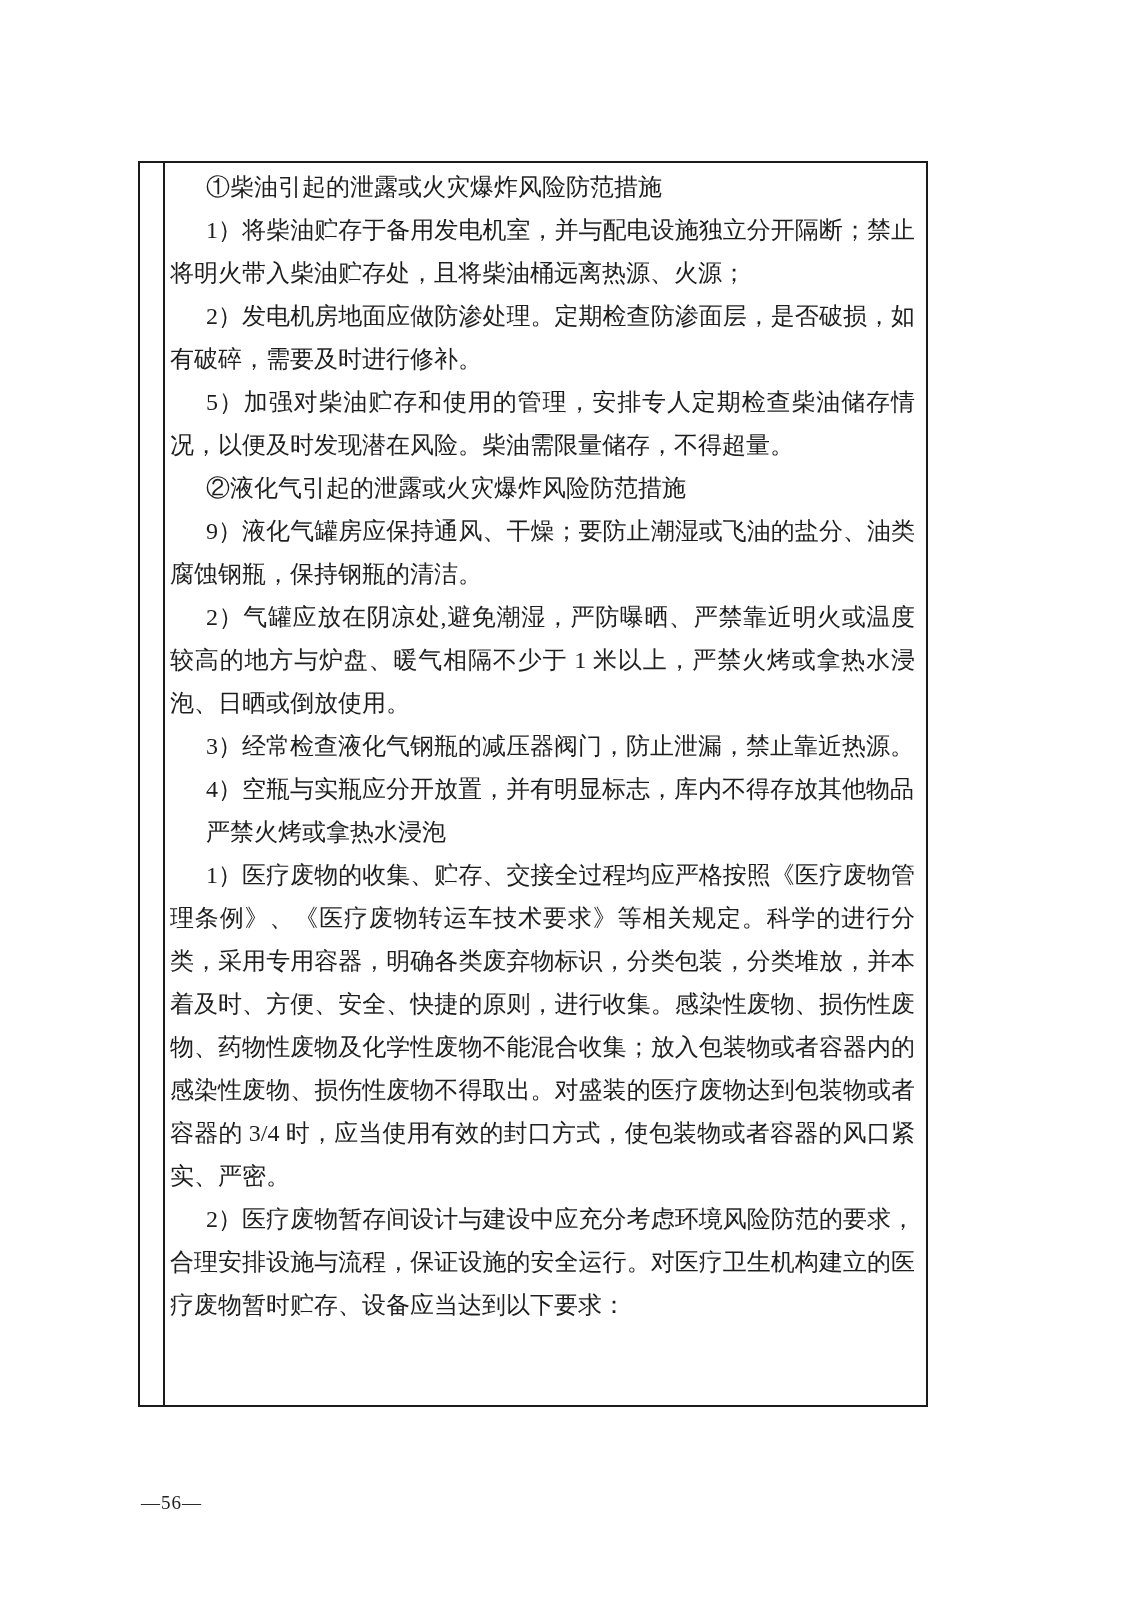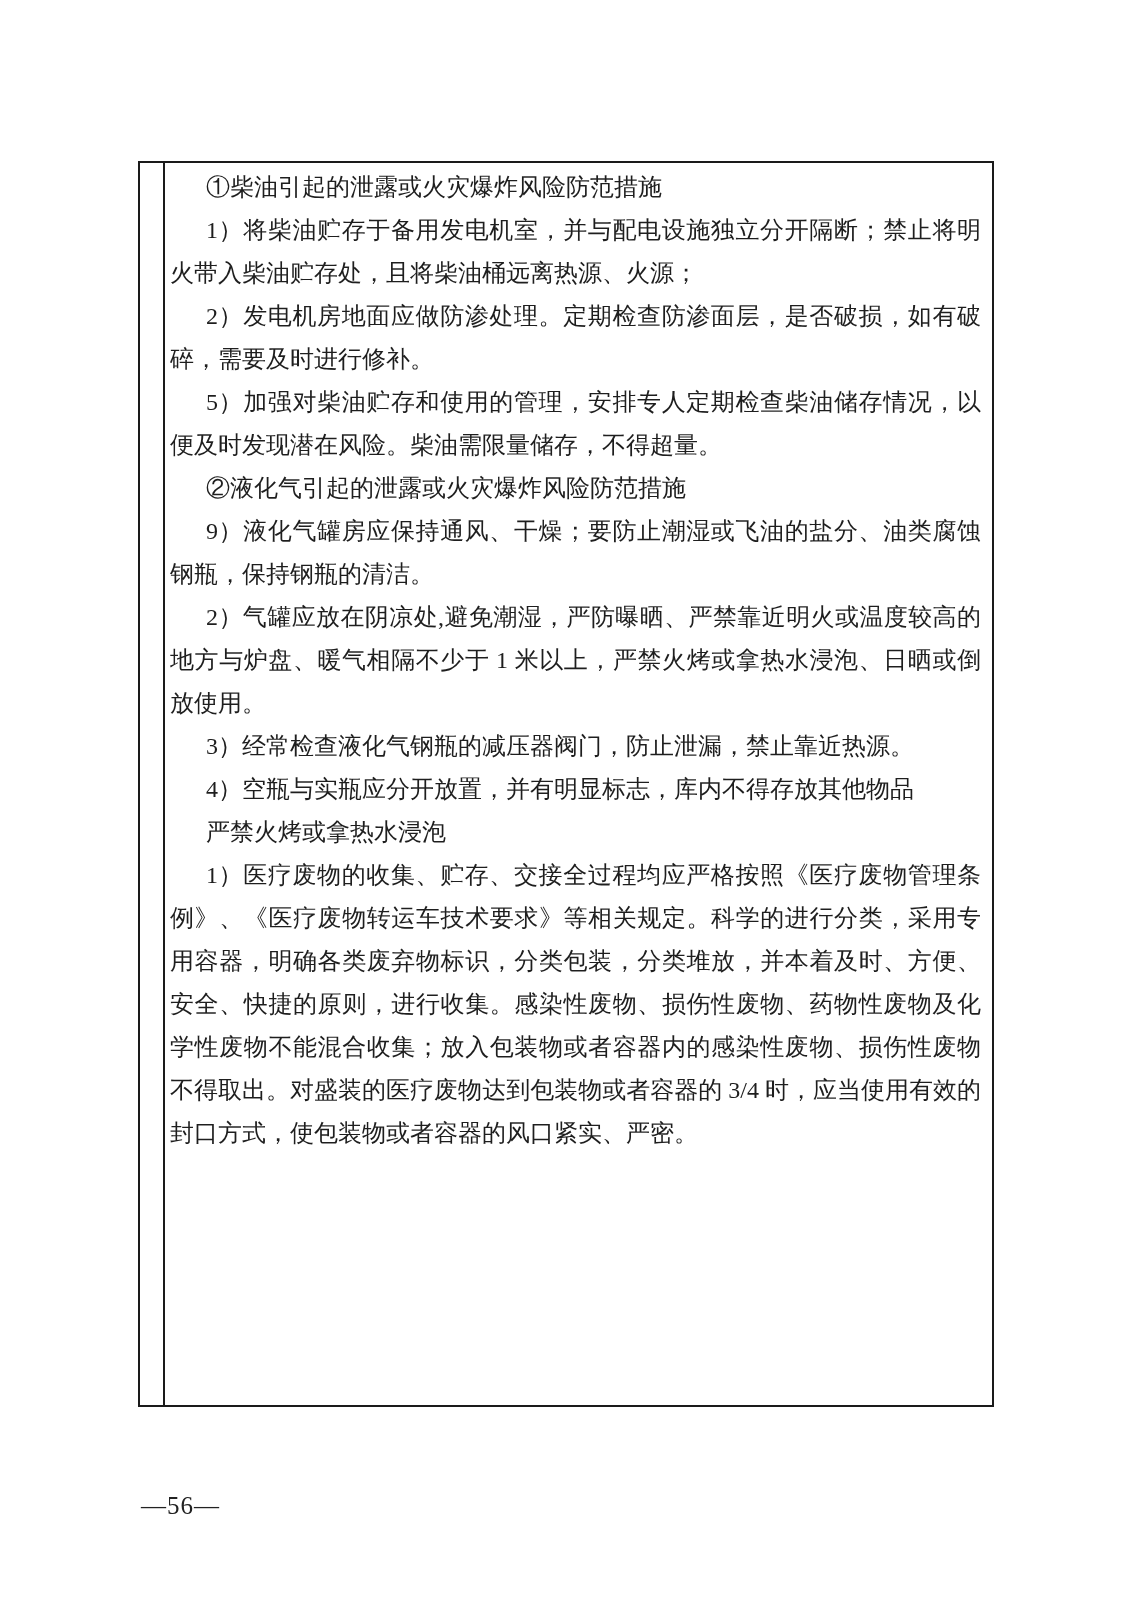--- a/index.html
+++ b/index.html
@@ -11,21 +11,21 @@
     width: 1131px;
     height: 1600px;
     position: relative;
     font-family: "Liberation Serif", "DejaVu Serif", serif;
     color: #1e1e1e;
   }
   .doc-table {
     position: absolute;
     left: 138px;
     top: 161px;
-    width: 856px;
+    width: 790px;
     height: 1246px;
     box-sizing: border-box;
     border: 2px solid #1a1a1a;
     display: flex;
     background: #ffffff;
   }
   .stub-col {
     flex: none;
     width: 23px;
     border-right: 2px solid #1a1a1a;
@@ -42,21 +42,21 @@
   .content-cell p {
     margin: 0;
     padding: 0;
     text-indent: 36px;
     word-break: break-all;
   }
   .page-number {
     position: absolute;
     left: 141px;
     top: 1492px;
-    font-size: 25px;
+    font-size: 19px;
     letter-spacing: 1px;
     color: #222222;
     white-space: nowrap;
   }
 </style>
 </head>
 <body>
 
 <div class="doc-table">
   <div class="stub-col"></div>
@@ -65,17 +65,18 @@
     <p>1）将柴油贮存于备用发电机室，并与配电设施独立分开隔断；禁止将明火带入柴油贮存处，且将柴油桶远离热源、火源；</p>
     <p>2）发电机房地面应做防渗处理。定期检查防渗面层，是否破损，如有破碎，需要及时进行修补。</p>
     <p>5）加强对柴油贮存和使用的管理，安排专人定期检查柴油储存情况，以便及时发现潜在风险。柴油需限量储存，不得超量。</p>
     <p>②液化气引起的泄露或火灾爆炸风险防范措施</p>
     <p>9）液化气罐房应保持通风、干燥；要防止潮湿或飞油的盐分、油类腐蚀钢瓶，保持钢瓶的清洁。</p>
     <p>2）气罐应放在阴凉处,避免潮湿，严防曝晒、严禁靠近明火或温度较高的地方与炉盘、暖气相隔不少于 1 米以上，严禁火烤或拿热水浸泡、日晒或倒放使用。</p>
     <p>3）经常检查液化气钢瓶的减压器阀门，防止泄漏，禁止靠近热源。</p>
     <p>4）空瓶与实瓶应分开放置，并有明显标志，库内不得存放其他物品</p>
     <p>严禁火烤或拿热水浸泡</p>
     <p>1）医疗废物的收集、贮存、交接全过程均应严格按照《医疗废物管理条例》、《医疗废物转运车技术要求》等相关规定。科学的进行分类，采用专用容器，明确各类废弃物标识，分类包装，分类堆放，并本着及时、方便、安全、快捷的原则，进行收集。感染性废物、损伤性废物、药物性废物及化学性废物不能混合收集；放入包装物或者容器内的感染性废物、损伤性废物不得取出。对盛装的医疗废物达到包装物或者容器的 3/4 时，应当使用有效的封口方式，使包装物或者容器的风口紧实、严密。</p>
+    <p>2）医疗废物暂存间设计与建设中应充分考虑环境风险防范的要求，合理安排设施与流程，保证设施的安全运行。对医疗卫生机构建立的医疗废物暂时贮存、设备应当达到以下要求：</p>
 
   </div>
 </div>
 
 <div class="page-number">—56—</div>
 
 </body></html>

